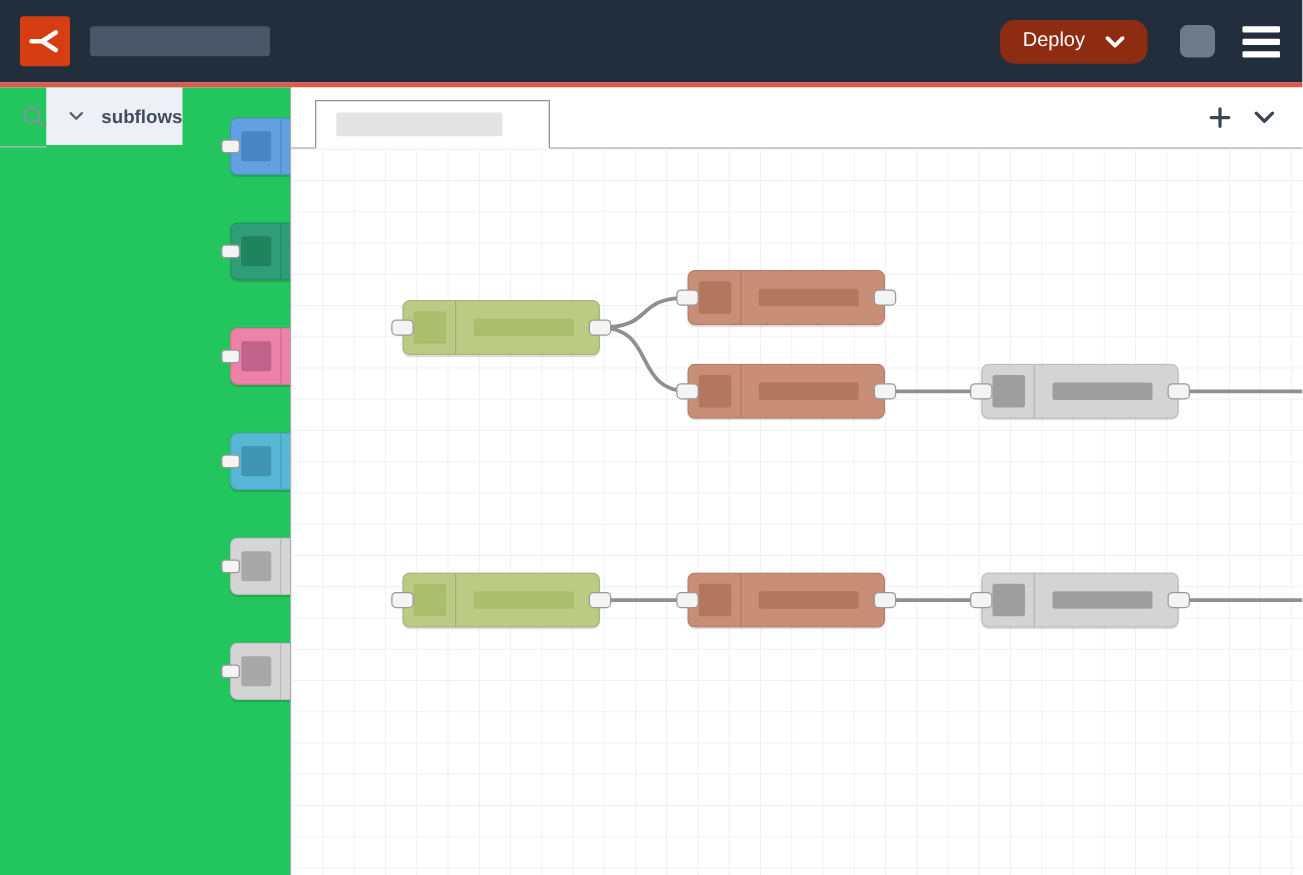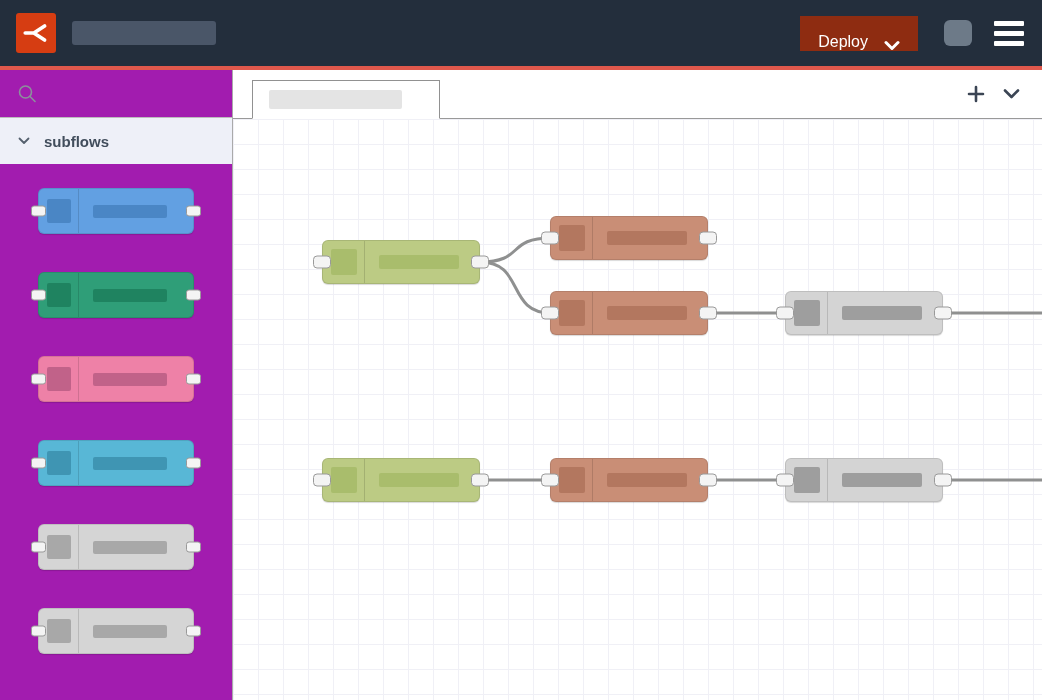--- a/index.html
+++ b/index.html
@@ -3,31 +3,31 @@
 <meta charset="utf-8">
 <style>
   * { margin:0; padding:0; box-sizing:border-box; }
   html,body { width:1042px; height:700px; overflow:hidden; font-family:"Liberation Sans", sans-serif; background:#fff; }
 
   
   .header { height:66px; background:#232e3c; display:flex; align-items:center; padding:0 16px; }
   .logo { width:40px; height:40px; border-radius:3px; background:#d63d12; display:flex; align-items:center; justify-content:center; flex-shrink:0; }
   .title-ph { width:144px; height:24px; border-radius:3px; background:#4a5668; margin-left:16px; }
   .hspacer { flex:1; }
-  .deploy-btn { height:35px; padding:0 18px; background:#8e2c11; border:none; border-radius:0; color:#fff; font-size:16px; font-family:"Liberation Sans",sans-serif; display:flex; align-items:flex-end; gap:16px; cursor:pointer; }
+  .deploy-btn { height:35px; padding:0 18px; background:#8e2c11; border:none; border-radius:12px; color:#fff; font-size:16px; font-family:"Liberation Sans",sans-serif; display:flex; align-items:center; gap:16px; cursor:pointer; }
   .avatar { width:28px; height:26px; border-radius:6px; background:#6d7a88; margin-left:26px; }
   .menu-btn { margin-left:20px; background:none; border:none; cursor:pointer; display:flex; flex-direction:column; gap:5px; padding:2px; }
   .menu-btn span { display:block; width:30px; height:5px; background:#fff; border-radius:1px; }
   .accent-line { height:4px; background:#e0584c; }
 
   
   .main { display:flex; height:630px; }
 
   
-  .sidebar { width:233px; border-right:1px solid #aaa; display:flex; flex-direction:column; background:#a21caf; }
+  .sidebar { width:233px; border-right:1px solid #aaa; display:flex; background:#22c55e; }
   .search-row { height:48px; border-bottom:1px solid #bcbcbc; display:flex; align-items:center; padding-left:17px; }
   .section-hdr { height:46px; background:#eef0f8; display:flex; align-items:center; padding-left:18px; gap:14px; }
   .section-hdr .lbl { font-size:15px; font-weight:700; color:#414d5c; }
   .palette { flex:1; padding:24px 0 0 38px; display:flex; flex-direction:column; gap:38px; overflow:hidden; }
 
   
   .node { position:relative; width:158px; height:44px; border-radius:6px; border:1px solid rgba(0,0,0,0.10); box-shadow:0 1px 1px rgba(0,0,0,0.15); display:flex; align-items:center; }
   .nicon { width:26px; height:26px; margin-left:8px; border-radius:2px; flex-shrink:0; }
   .nsep { width:1px; height:100%; background:rgba(0,0,0,0.13); margin-left:7px; flex-shrink:0; }
   .nlabel { width:80px; height:14px; margin-left:14px; border-radius:2px; flex-shrink:0; }

